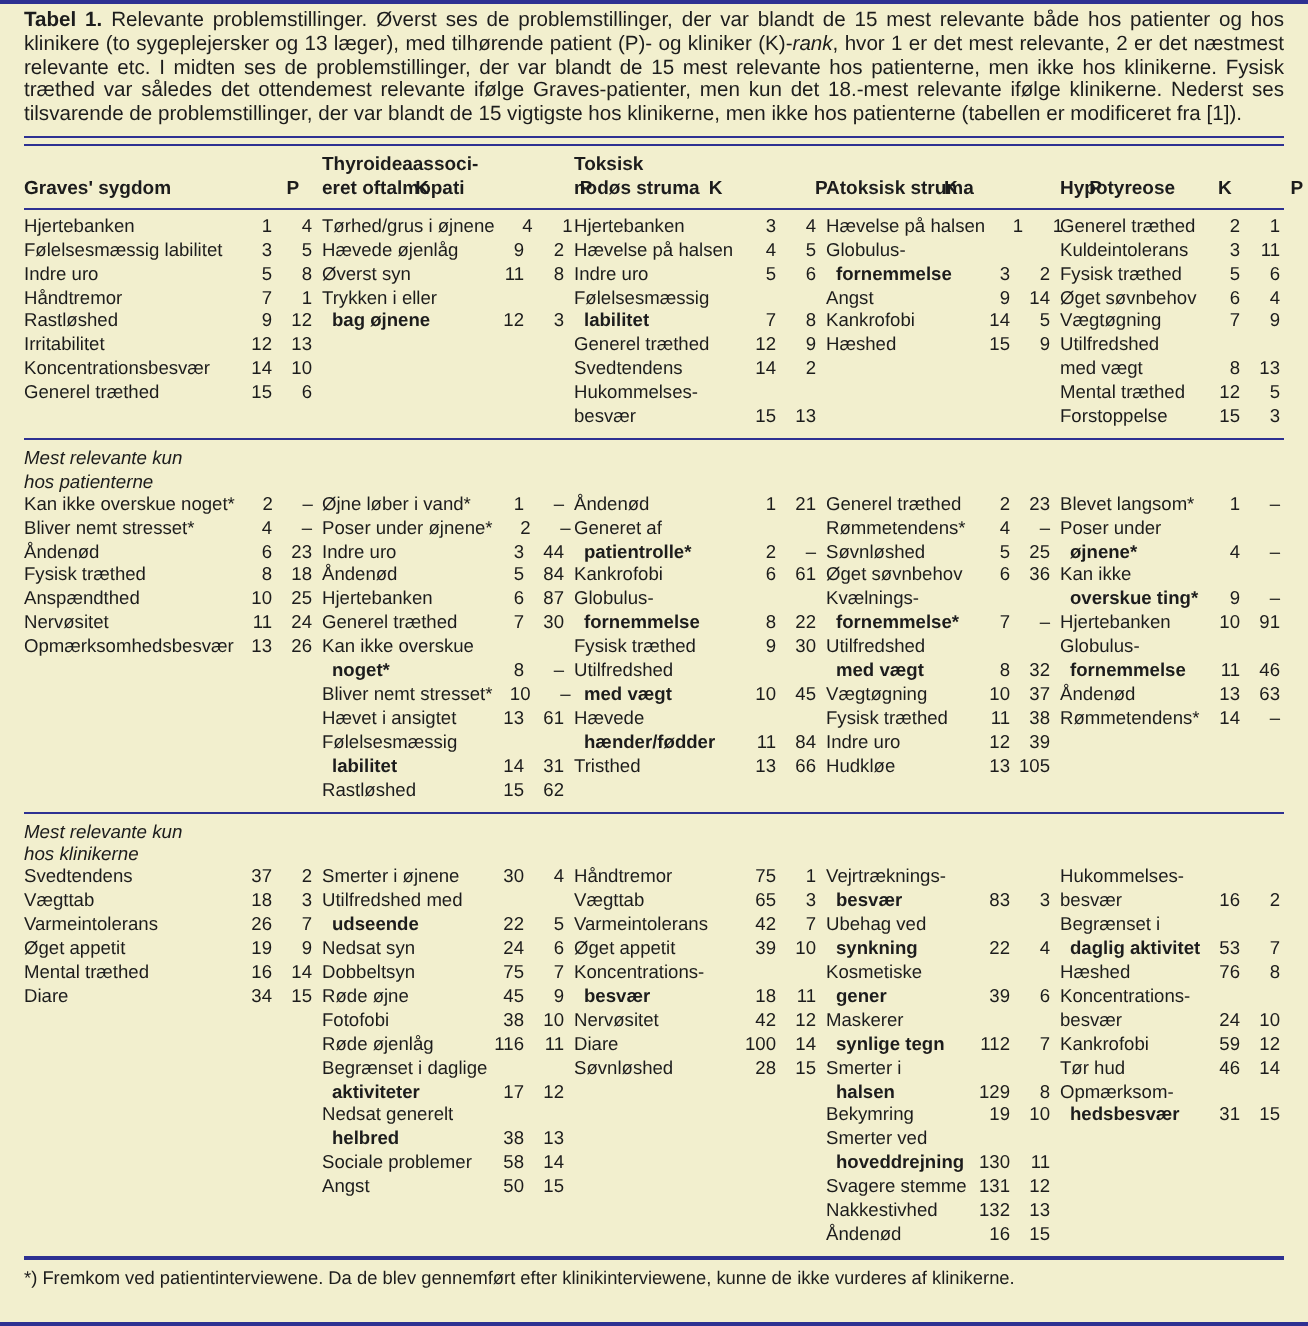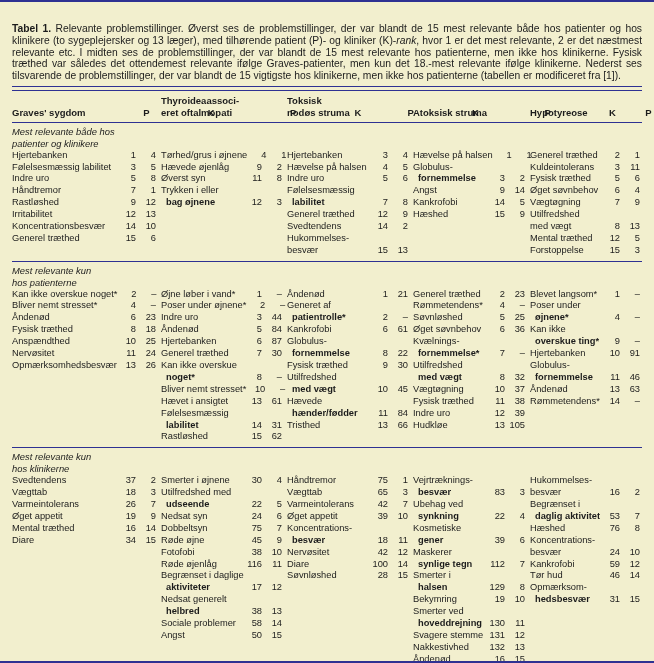--- a/index.html
+++ b/index.html
@@ -3,21 +3,21 @@
 <meta charset="utf-8">
 <style>
   :root{
     --bg:#f2efce; --rule:#2e3192; --ink:#1c1c1c;
   }
   html,body{margin:0;padding:0;}
   body{background:#e8e8e8;font-family:"Liberation Sans",sans-serif;color:var(--ink);}
   .page{
     width:654px;height:663px;box-sizing:border-box;background:var(--bg);
     border-top:2px solid var(--rule);border-bottom:2px solid var(--rule);
-    padding:18px 12px 0;overflow:hidden;
+    padding:0 12px 0;overflow:hidden;
   }
   .caption{font-size:10.3px;line-height:11.8px;text-align:justify;margin:3px 0 4px;}
   .caption b{font-weight:bold;}
   .caption i{font-style:italic;}
   .rule-double{height:3px;border-top:1.5px solid var(--rule);border-bottom:1px solid var(--rule);margin-top:1px;}
   .rule{border-top:1.6px solid var(--rule);}
   .rule-heavy{border-top:2px solid var(--rule);}
   .header-row{padding:4px 0 3px;}
   .cols{display:flex;gap:5px;}
   .cols.bottom{align-items:flex-end;}
@@ -87,22 +87,20 @@
             <span class="num">P</span>
             <span class="num">K</span>
           </div>
         </div>
       </div>
   </div>
 
   <div class="rule"></div>
 
   <div class="section">
-    <div class="section-title">Mest relevante både hos
-patienter og klinikere</div>
     <div class="cols">
         <div class="col c0">
           <div class="line">
             <span class="lbl">Hjertebanken</span>
             <span class="num">1</span>
             <span class="num">4</span>
           </div>
           <div class="line">
             <span class="lbl">Følelsesmæssig labilitet</span>
             <span class="num">3</span>

